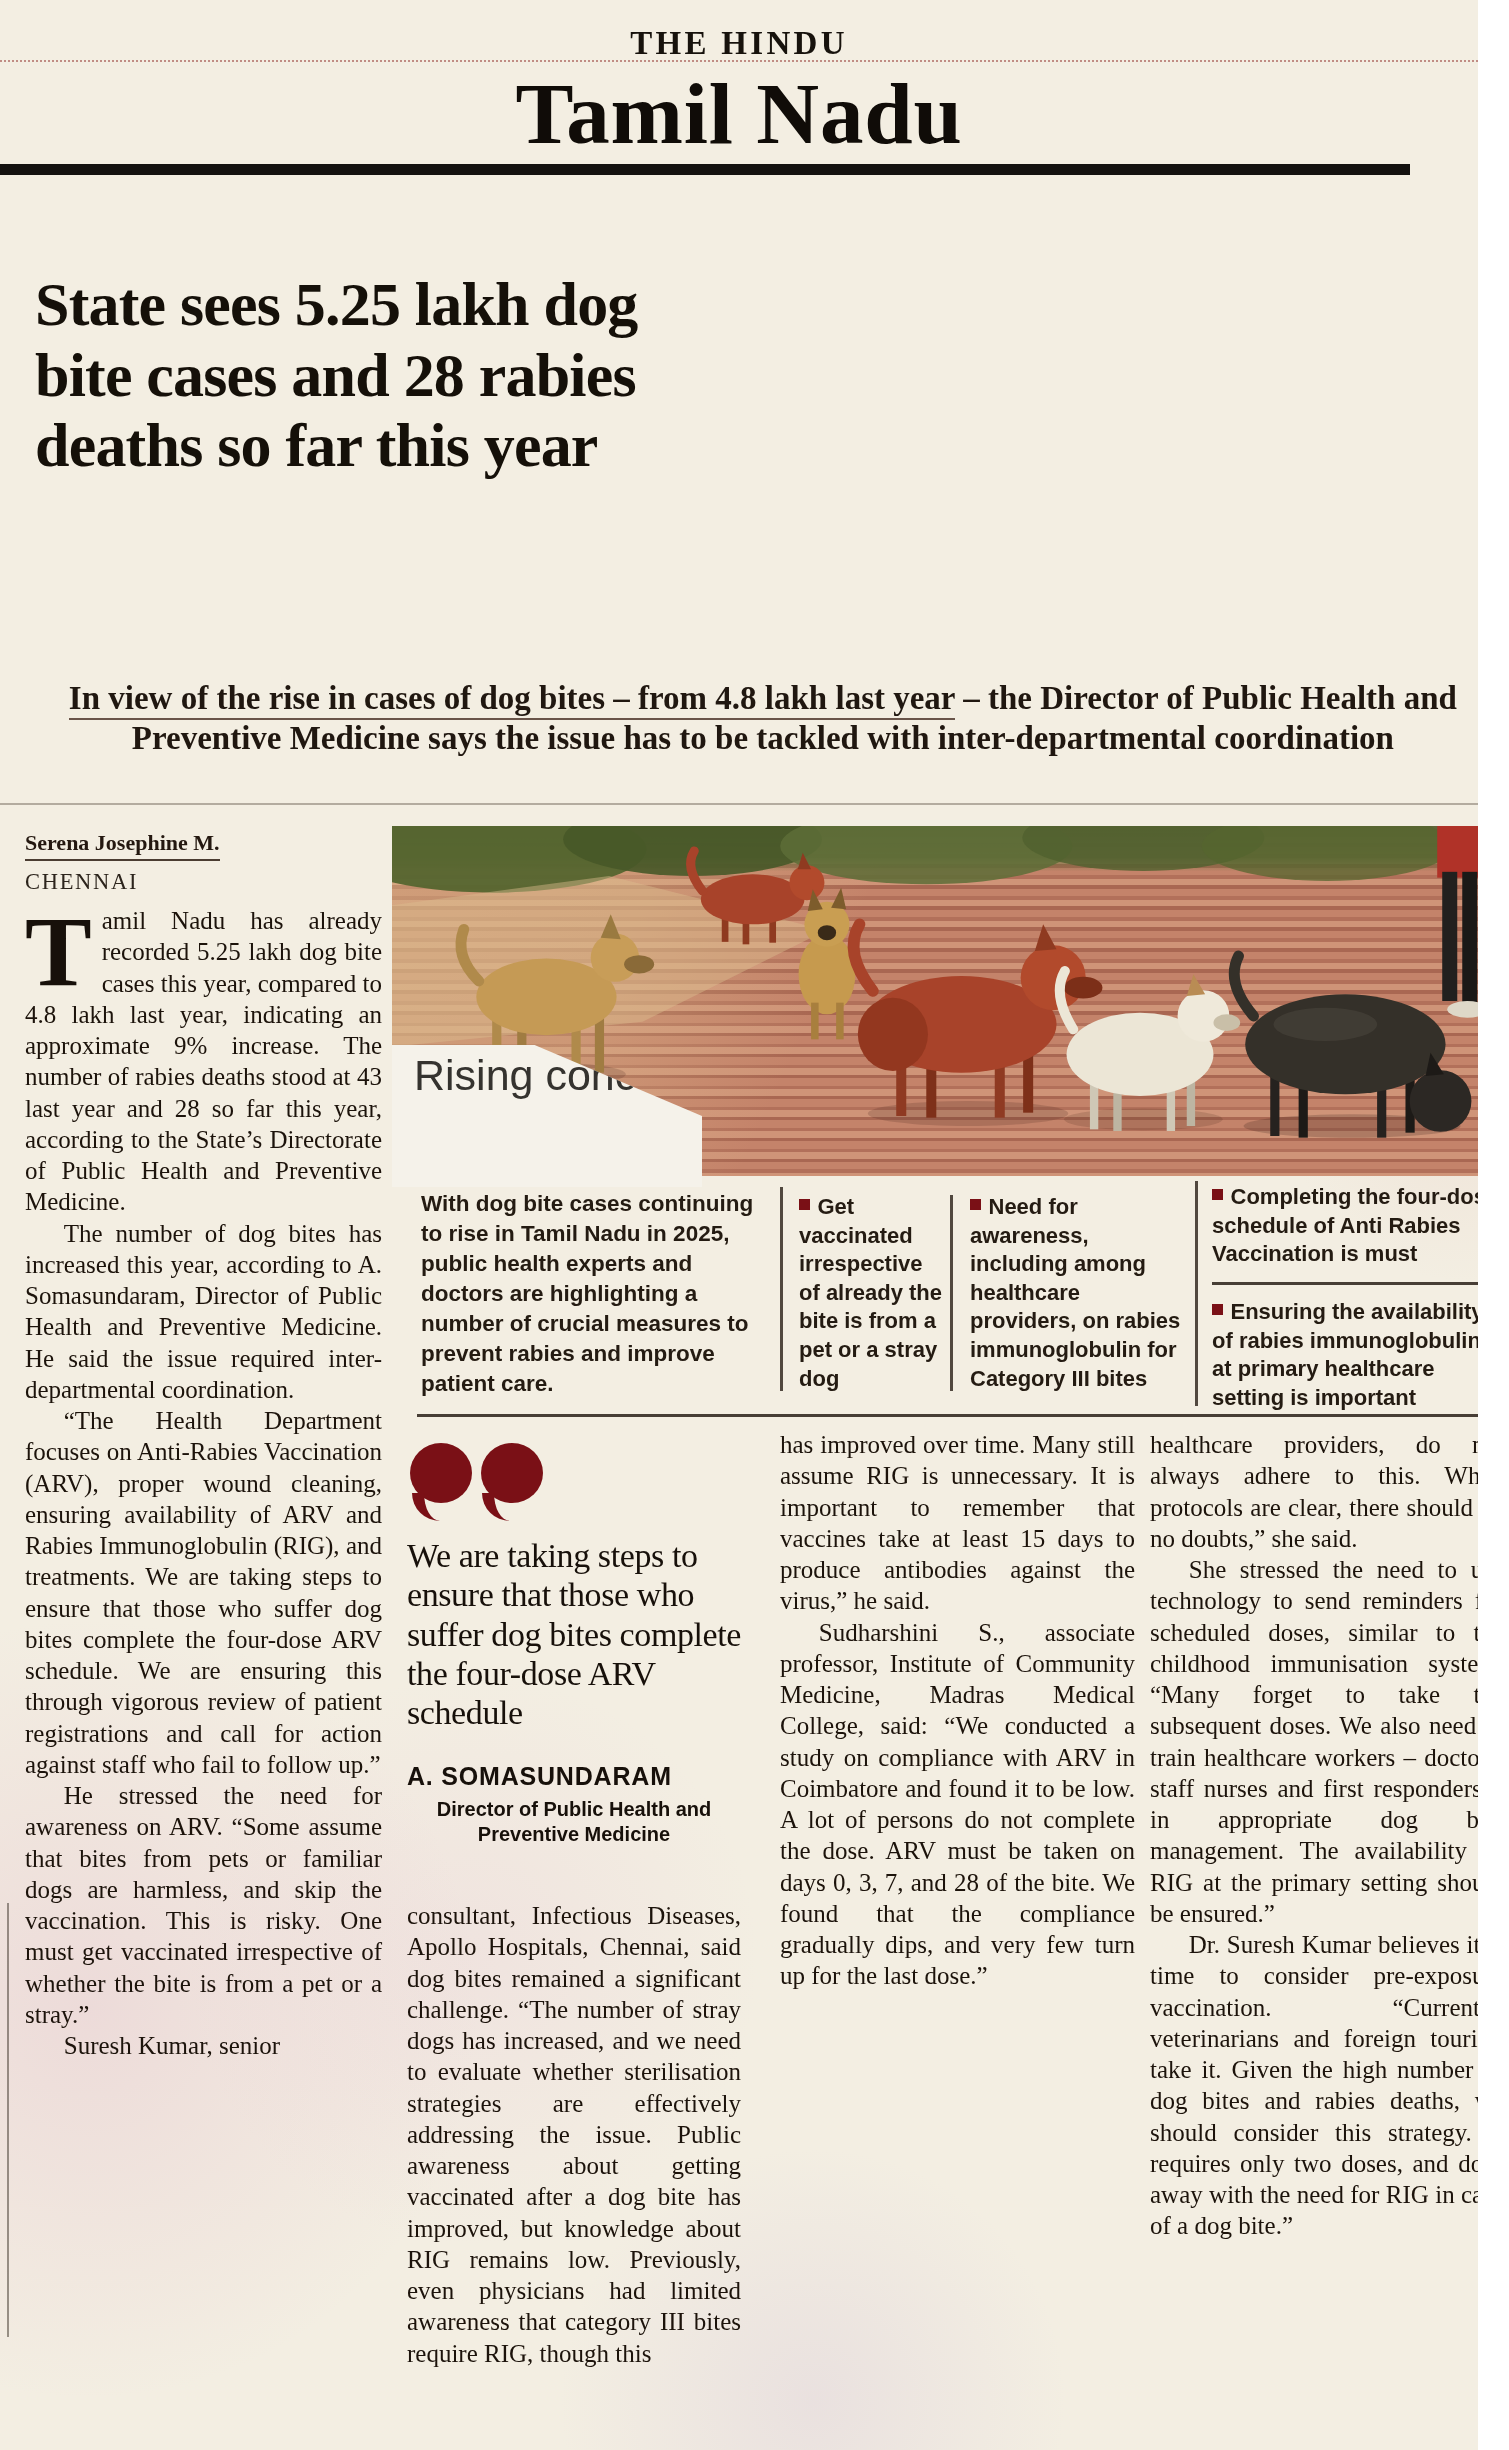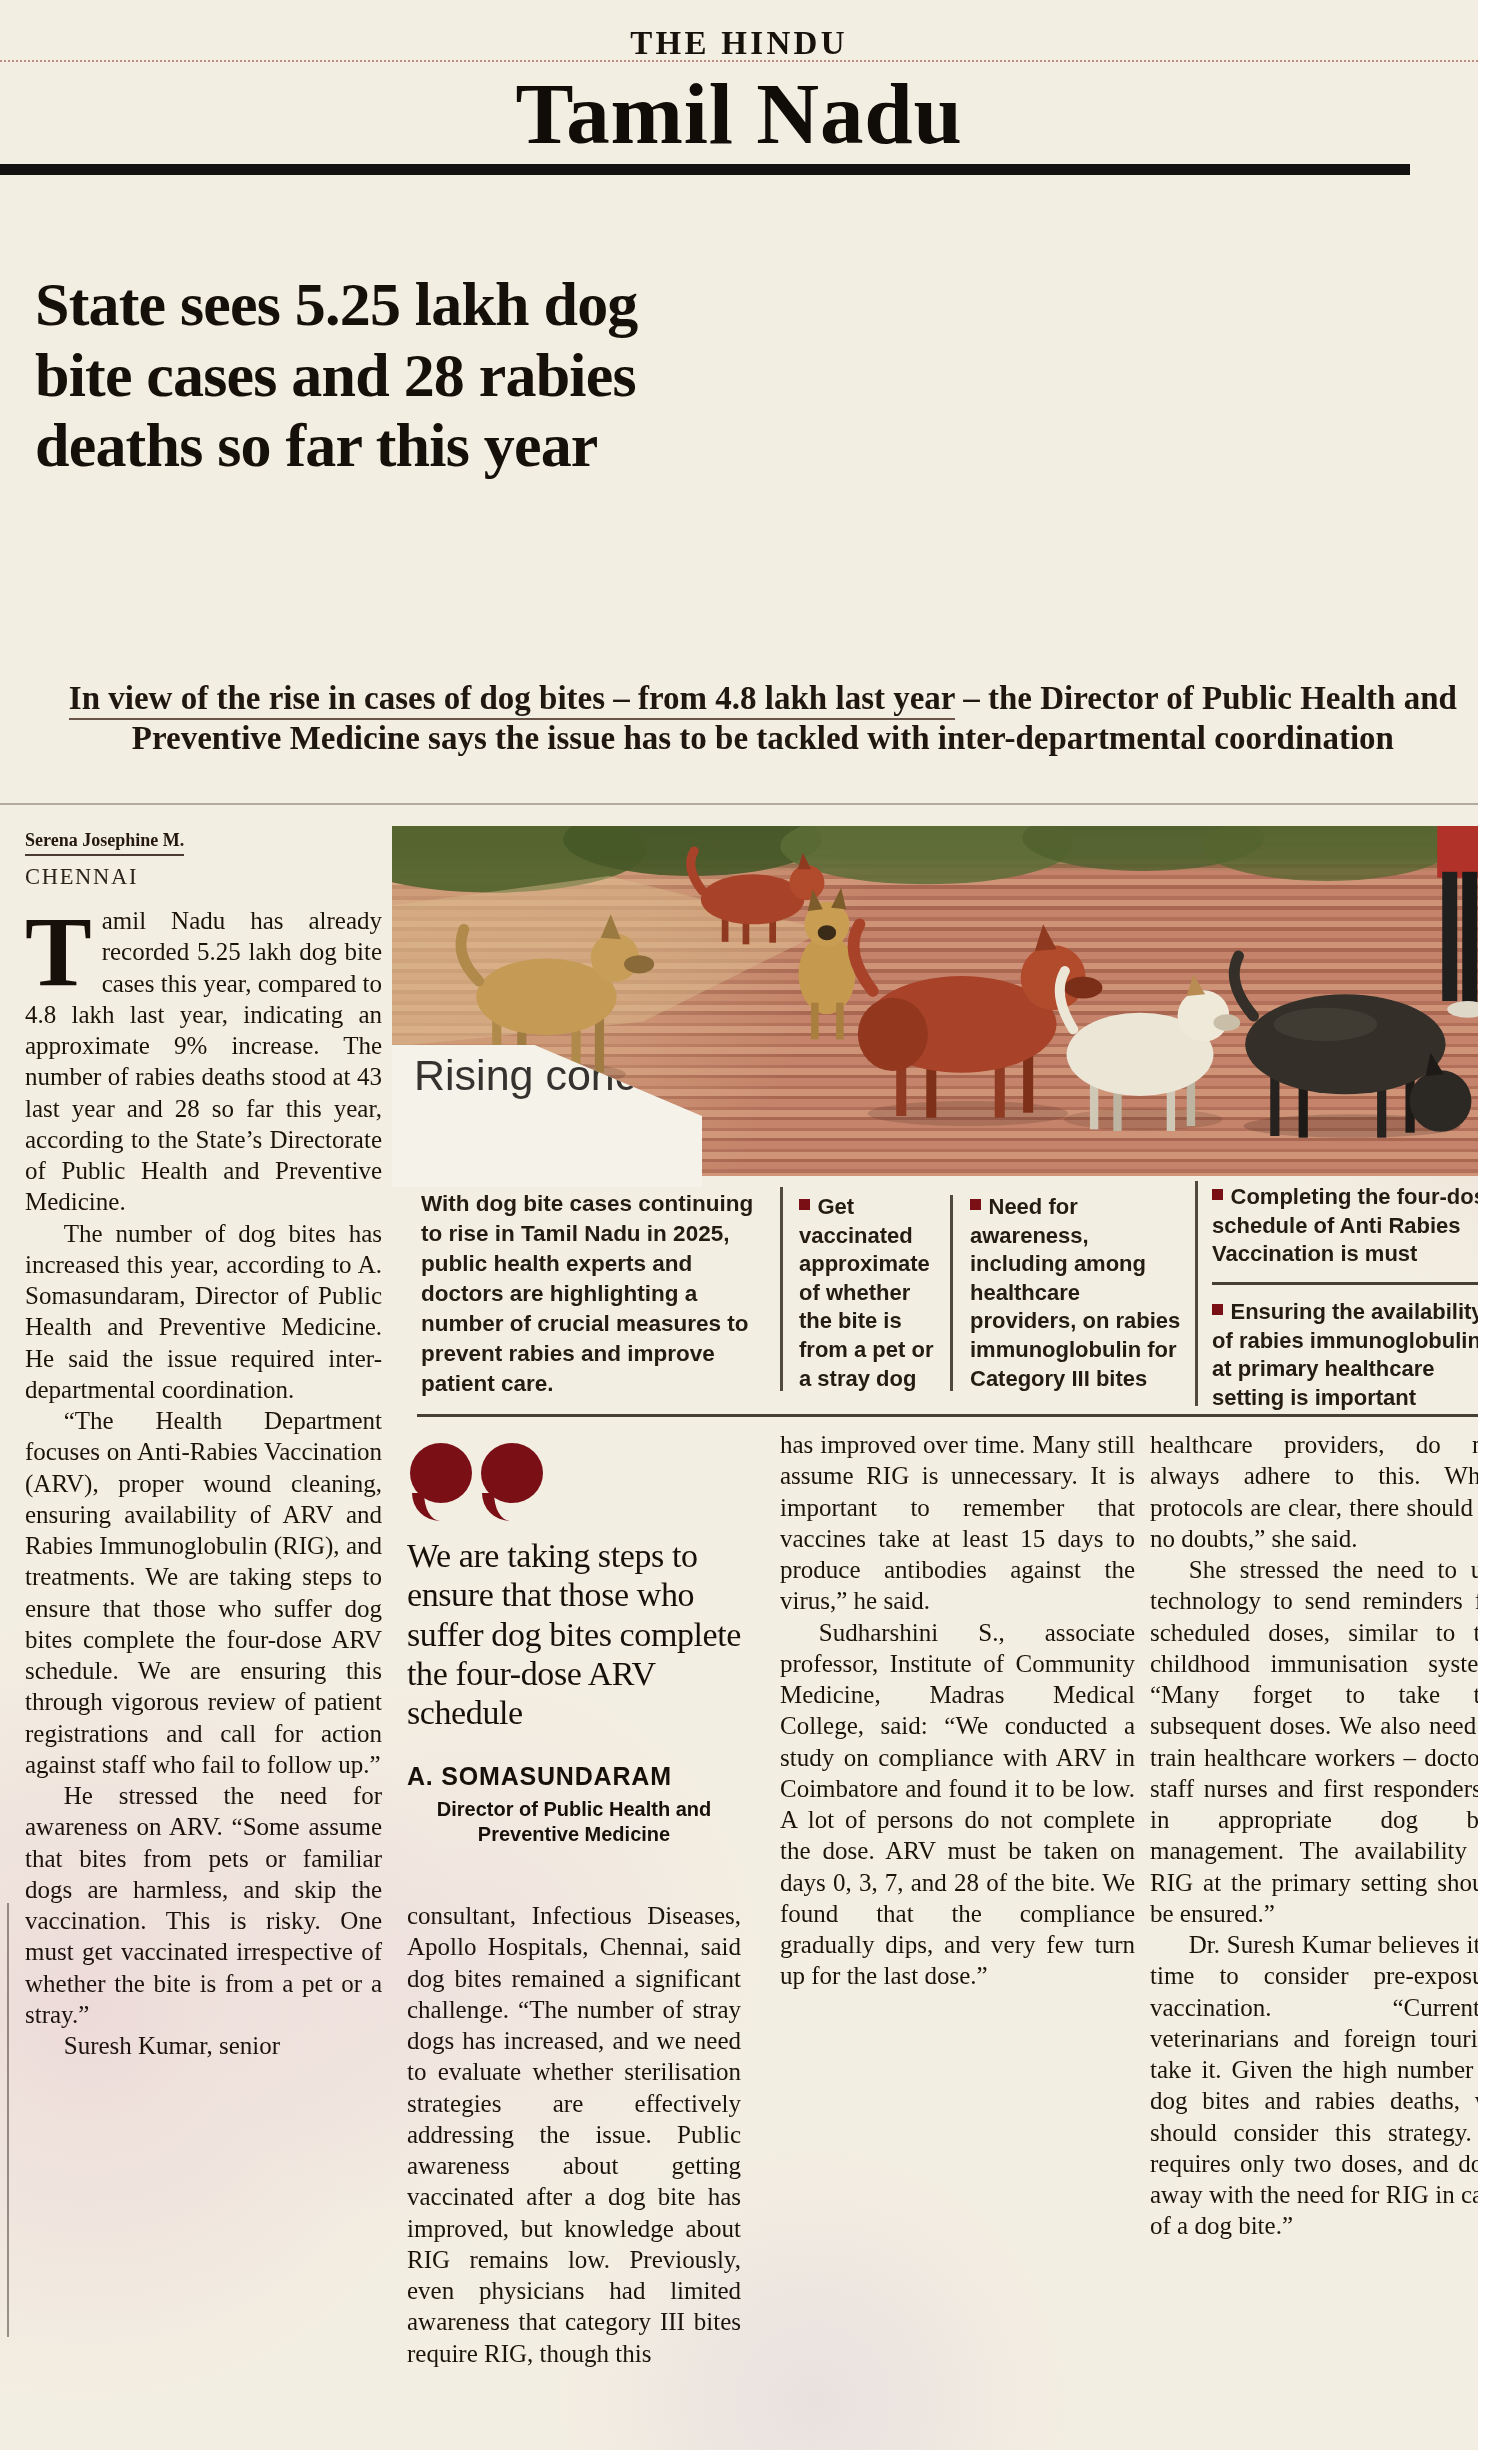--- a/index.html
+++ b/index.html
@@ -22,21 +22,21 @@
   .black-bar{position:absolute;left:0;top:164px;width:1410px;height:11px;background:#141210;}
   .headline{position:absolute;left:35px;top:269px;width:1469px;margin:0;
     font-size:62px;font-weight:bold;line-height:1.14;letter-spacing:-0.8px;color:#151009;}
   .headline span{display:block;}
   .subhead{position:absolute;left:23.4px;top:678px;width:1479px;margin:0;
     font-size:33px;font-weight:bold;line-height:1.22;color:#201710;text-align:center;}
   .sub-ul{border-bottom:2.5px solid rgba(70,45,35,.8);padding-bottom:1.7px;}
   .rule-above-byline{position:absolute;left:0;top:803px;width:100%;height:1.7px;
     background:rgba(125,116,104,.55);}
   .byline{position:absolute;left:25px;top:830px;}
-  .byline .author{display:inline-block;font-size:18px;font-weight:bold;color:#241810;
+  .byline .author{display:inline-block;font-size:22px;font-weight:bold;color:#241810;
     border-bottom:2.5px solid rgba(45,28,18,.85);padding-bottom:2.5px;}
   .byline .city{display:block;margin-top:8.3px;font-size:22.5px;letter-spacing:1.7px;color:#2c241c;}
 
   .photo{position:absolute;left:392px;top:826px;width:1112px;height:350px;overflow:hidden;
     background-image:
       linear-gradient(to bottom, rgba(90,100,55,.95) 0%, rgba(105,110,60,.85) 9%, rgba(0,0,0,0) 13%),
       linear-gradient(115deg, rgba(222,190,140,.45) 0%, rgba(222,190,140,.35) 22%, rgba(0,0,0,0) 40%),
       repeating-linear-gradient(to bottom, #c4836a 0px, #c4836a 7.5px, #b2705a 7.5px, #b2705a 11px, #cf9478 11px, #cf9478 17.5px, #a96752 17.5px, #a96752 21px);
     background-color:#c08060;}
   .photo svg{display:block;width:100%;height:100%;}
@@ -193,21 +193,21 @@
   </div>
 
   <div class="photo-label">Rising concern</div>
 
   <div class="caption-intro">With dog bite cases continuing to rise in Tamil Nadu in 2025, public health experts and doctors are highlighting a number of crucial measures to prevent rabies and improve patient care.</div>
 
   <div class="vrule v1"></div>
   <div class="vrule v2"></div>
   <div class="vrule v3"></div>
 
-  <div class="cap-cell cap1"><span class="sq"></span><span>Get vaccinated approximate of whether the bite is from a pet or a stray dog</span></div>
+  <div class="cap-cell cap1"><span class="sq"></span><span>Get vaccinated irrespective of already the bite is from a pet or a stray dog</span></div>
   <div class="cap-cell cap2"><span class="sq"></span><span>Need for awareness, including among healthcare providers, on rabies immunoglobulin for Category III bites</span></div>
   <div class="cap-cell cap3">
     <div><span class="sq"></span><span>Completing the four-dose schedule of Anti Rabies Vaccination is must</span></div>
     <div class="cap-divider"></div>
     <div><span class="sq"></span><span>Ensuring the availability of rabies immunoglobulin at primary healthcare setting is important</span></div>
   </div>
   <div class="caption-bottom-rule"></div>
 
   <div class="col col1">
     <p class="first"><span class="dropcap">T</span><span>amil Nadu has already recorded 5.25 lakh dog bite cases this year, compared to 4.8 lakh last year, indicating an approximate 9% increase. The number of rabies deaths stood at 43 last year and 28 so far this year, according to the State’s Directorate of Public Health and Preventive Medicine.</span></p>

